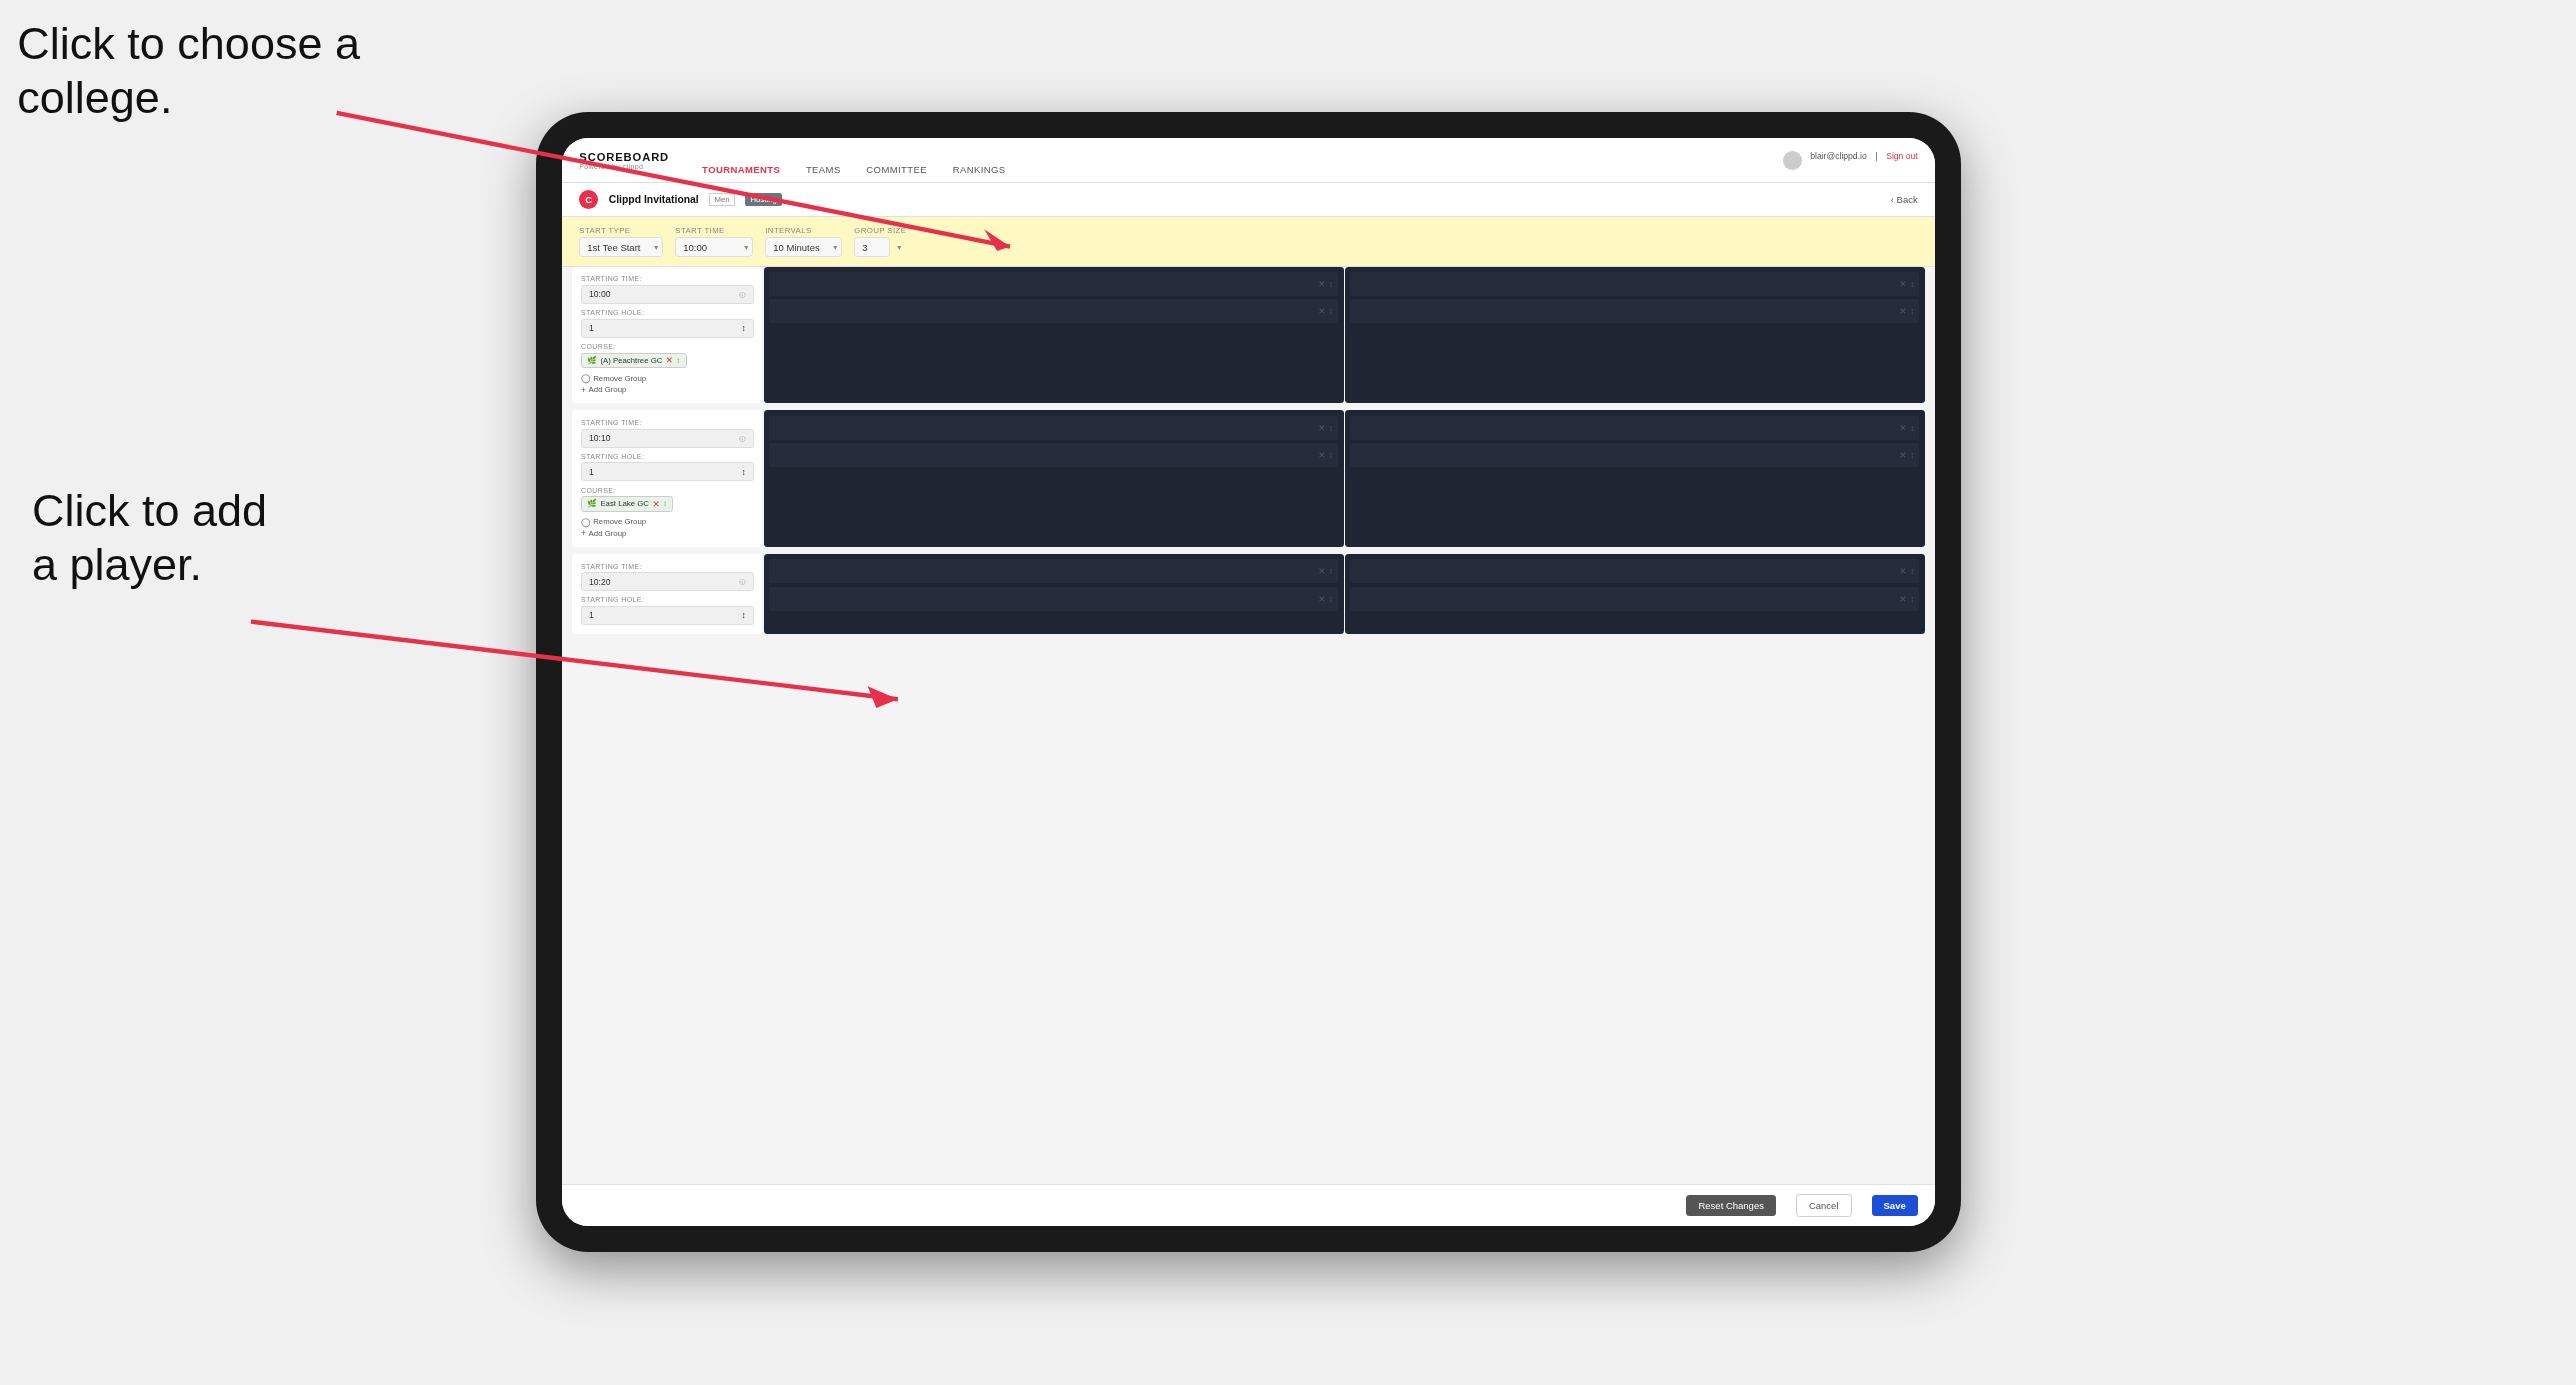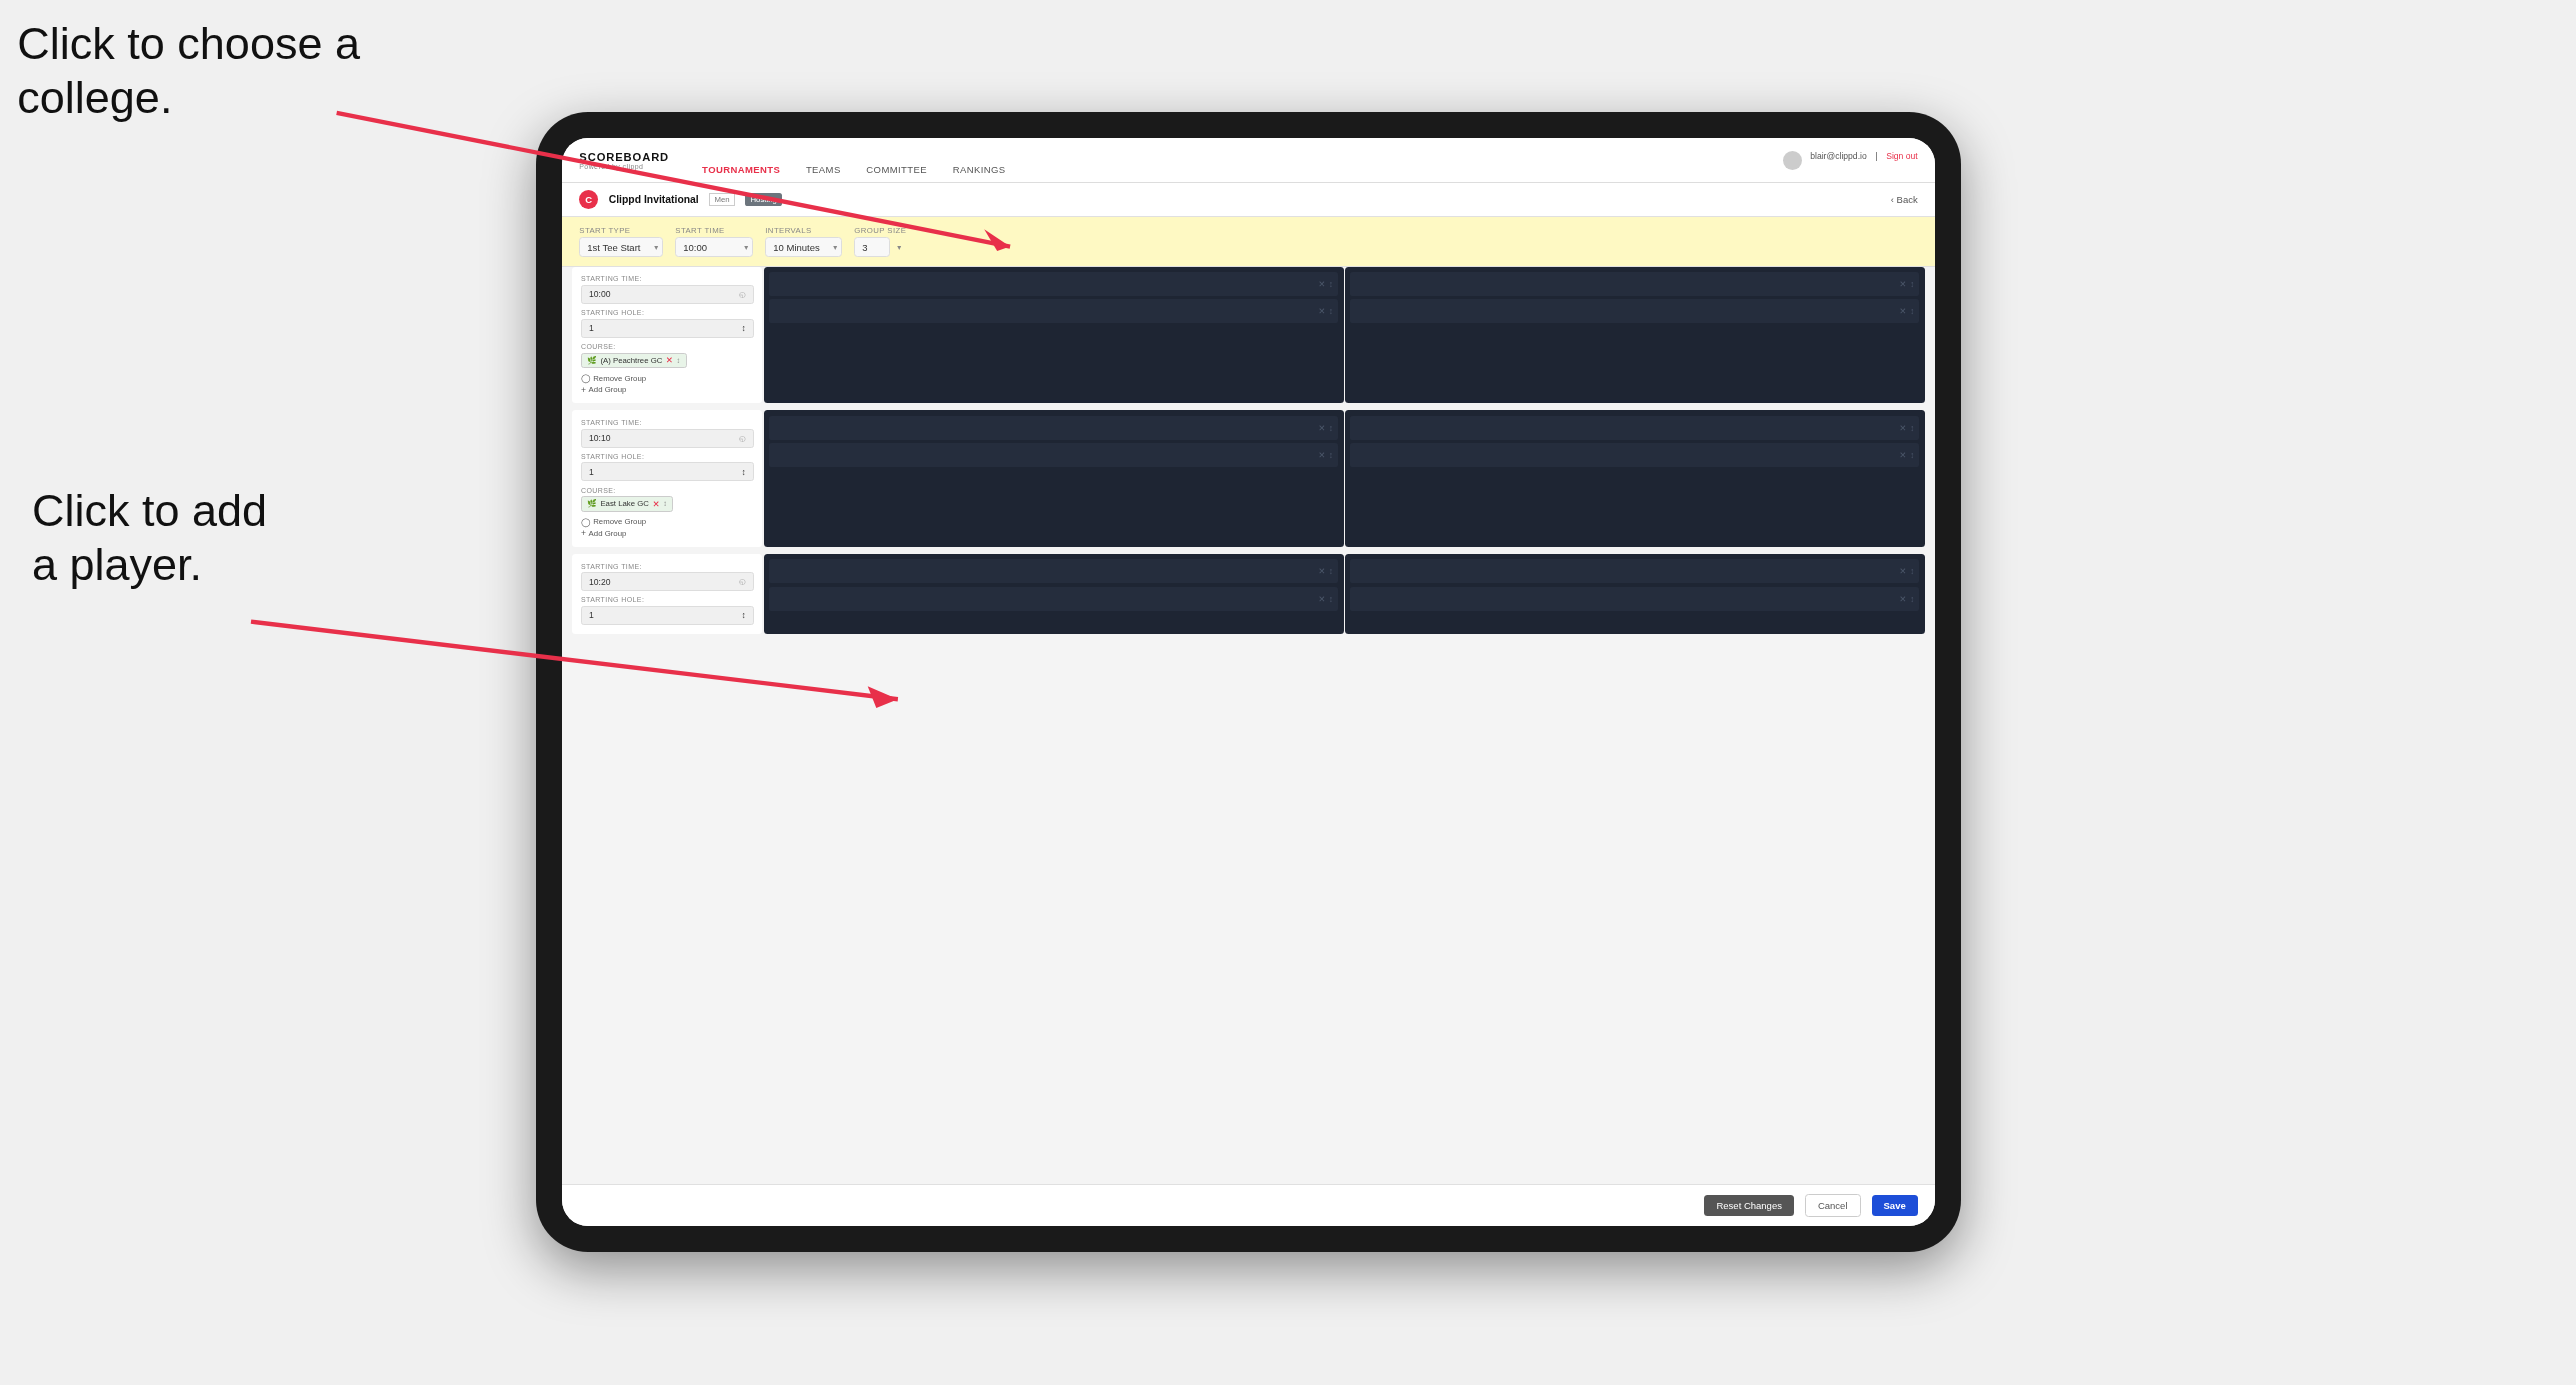--- a/index.html
+++ b/index.html
@@ -353,21 +353,21 @@
     }
 
     
     .bottom-bar {
       background: #fff;
       border-top: 0.9px solid #e0e0e0;
       padding: 8.6px 17.3px;
       display: flex;
       align-items: center;
       justify-content: flex-end;
-      gap: 11px;
+      gap: 20px;
       flex-shrink: 0;
     }
     .btn {
       padding: 5.2px 12px;
       border-radius: 3.5px;
       font-size: 9.5px;
       cursor: pointer;
       border: none;
     }
     .btn-reset {

